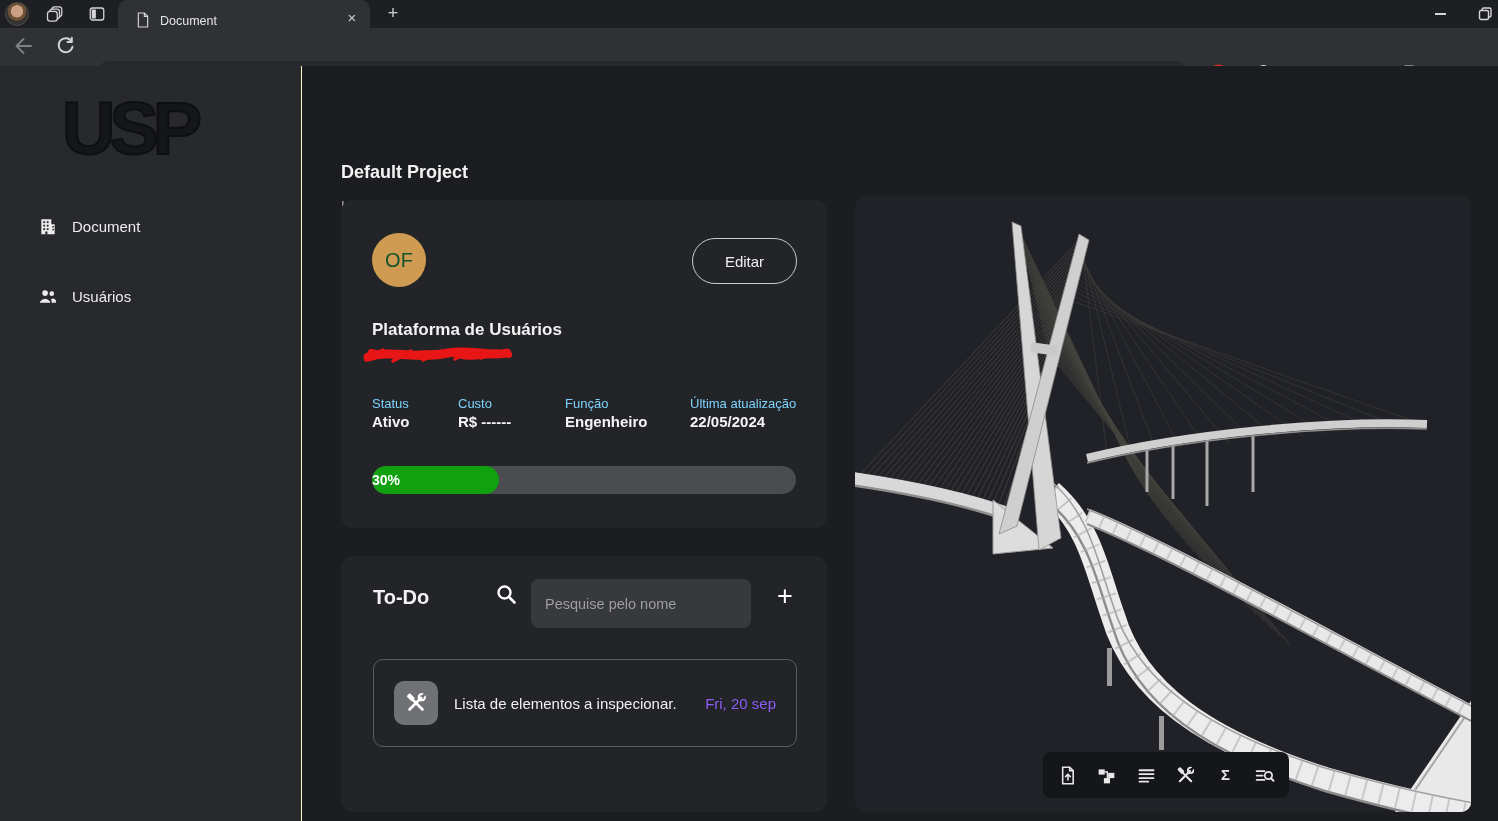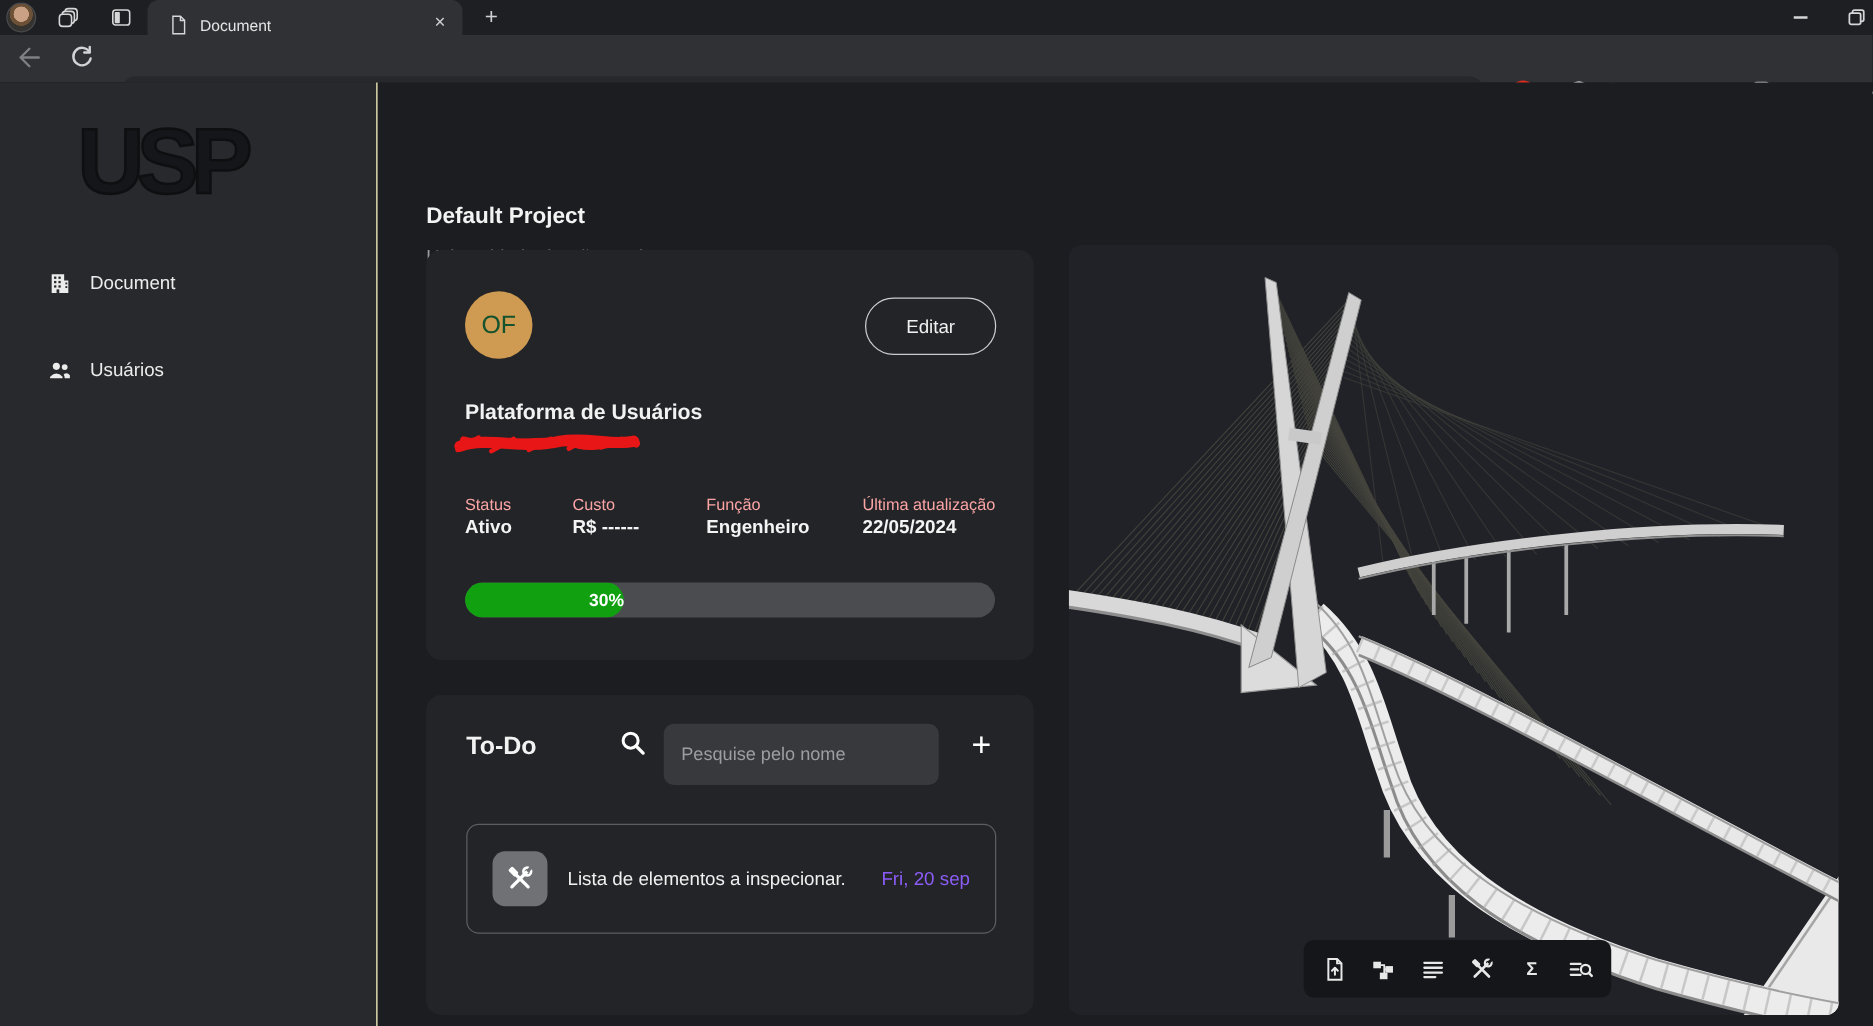--- a/index.html
+++ b/index.html
@@ -44,27 +44,27 @@
   #card-todo    { top:490px; height:256px; }
 
   .avatar-of { position:absolute; left:31px; top:33px; width:54px; height:54px; border-radius:50%;
                background:#cf9a51; color:#14532d; font-size:20px; display:flex; align-items:center; justify-content:center; }
   .btn-edit { position:absolute; left:351px; top:38px; width:105px; height:46px; border-radius:23px;
               border:1.5px solid #cbcccd; background:transparent; color:#f0f0f0; font-size:15px;
               font-family:"Liberation Sans",sans-serif; }
   .proj-title { position:absolute; left:31px; top:120px; color:#f2f2f2; font-size:17px; font-weight:600; }
   .scribble { position:absolute; left:22px; top:142px; }
 
-  .f-label { position:absolute; top:196px; color:#fca5a5; font-size:13px;text-align:right; }
+  .f-label { position:absolute; top:196px; color:#7dd3fc; font-size:13px;text-align:right; }
   .f-value { position:absolute; top:213px; color:#f4f4f4; font-size:15px; font-weight:700; }
 
   .progress-track { position:absolute; left:31px; top:266px; width:424px; height:28px; background:#4b4c4f;
                     border-radius:14px; overflow:hidden; }
   .progress-fill  { height:100%; background:#10a010; border-radius:14px; display:flex;
-                    align-items:center; justify-content:flex-end; color:#ffffff; font-size:14px; font-weight:700; }
+                    align-items:center; justify-content:flex-start; color:#ffffff; font-size:14px; font-weight:700; }
 
   .todo-title { position:absolute; left:32px; top:30px; color:#f2f2f2; font-size:20px; font-weight:600; }
   .todo-search-icon { position:absolute; left:153px; top:26px; }
   .todo-input { position:absolute; left:190px; top:23px; width:220px; height:49px; background:#38393d;
                 border:none; border-radius:8px; color:#e8e8e8; font-size:14.5px; padding:0 14px;
                 font-family:"Liberation Sans",sans-serif; }
   .todo-input::placeholder { color:#9d9ea1; }
   .todo-add { position:absolute; left:428px; top:22px; width:32px; height:36px; color:#ffffff; font-size:27px;
               background:transparent; border:none; font-family:"Liberation Sans",sans-serif; }
   .task-row { position:absolute; left:32px; top:103px; width:424px; height:88px; border:1px solid #5c5d60;

